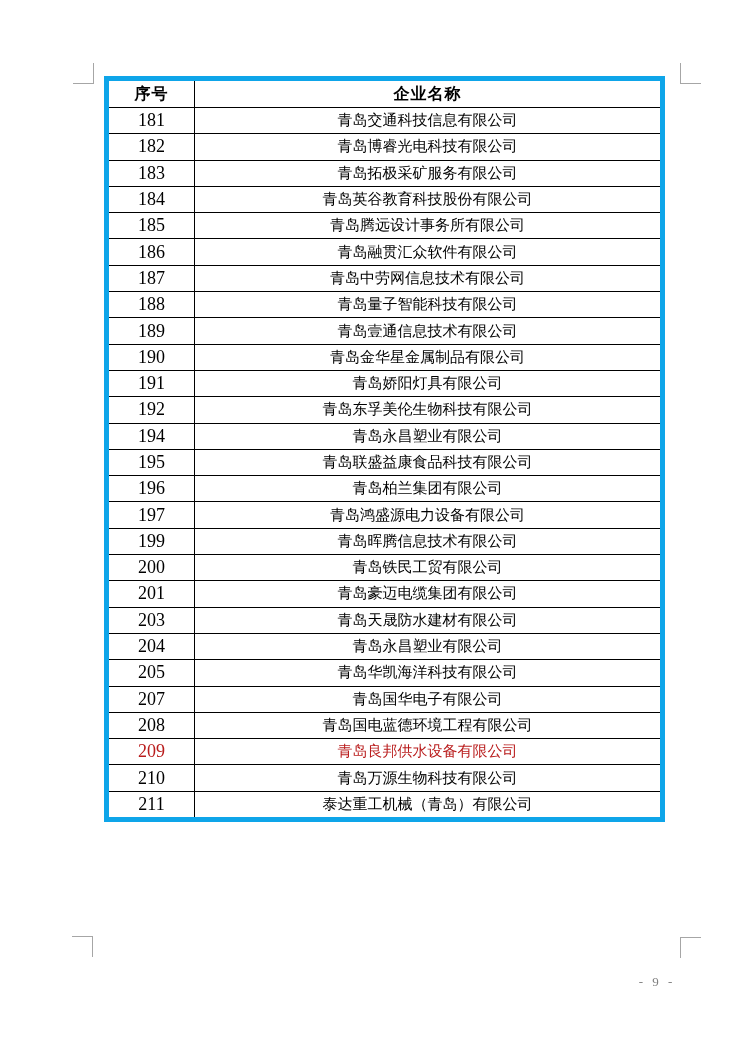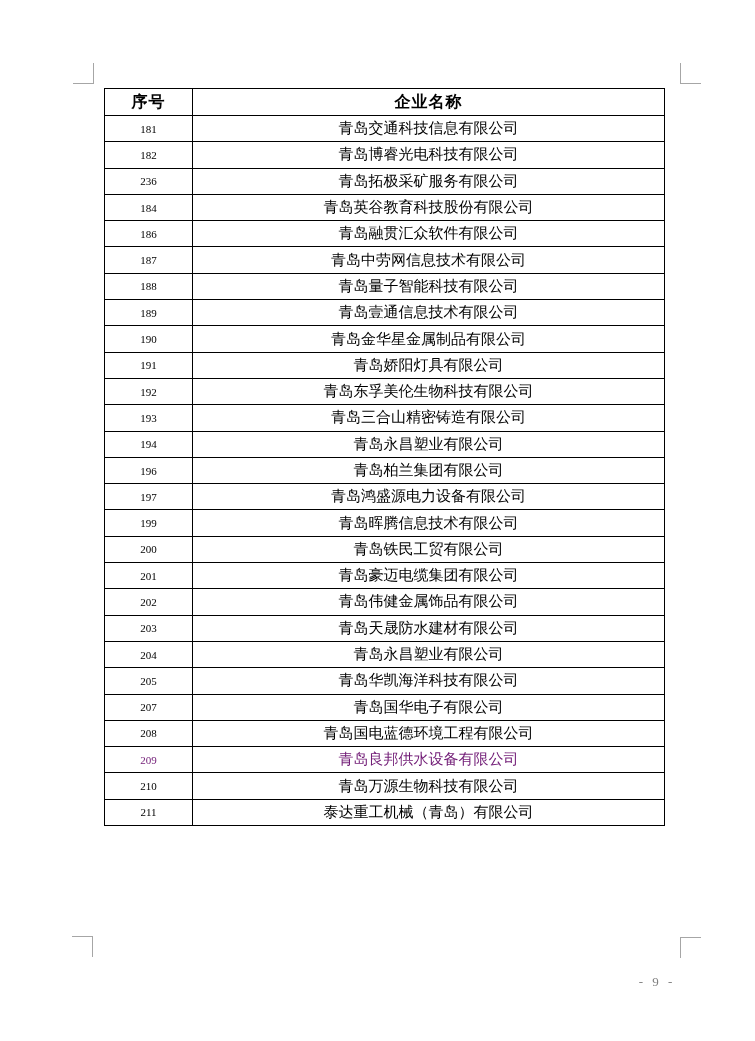--- a/index.html
+++ b/index.html
@@ -22,25 +22,25 @@
     height: 20px;
   }
   .crop-mark.tl { left: 73px;  top: 63px;  border-right: 1px solid #a6a6a6; border-bottom: 1px solid #a6a6a6; }
   .crop-mark.tr { left: 680px; top: 63px;  border-left: 1px solid #a6a6a6;  border-bottom: 1px solid #a6a6a6; }
   .crop-mark.bl { left: 72px;  top: 936px; border-right: 1px solid #a6a6a6; border-top: 1px solid #a6a6a6; }
   .crop-mark.br { left: 680px; top: 937px; border-left: 1px solid #a6a6a6;  border-top: 1px solid #a6a6a6; }
 
   table.company-table {
     position: absolute;
     left: 104px;
-    top: 88px;
+    top: 76px;
     width: 561px;
     border-collapse: collapse;
     table-layout: fixed;
-    border: 1px solid #0ea5e9;
+    border: 5px solid #0ea5e9;
   }
   .company-table col.c-no   { width: 88px; }
   .company-table th,
   .company-table td {
     border: 1px solid #000000;
     text-align: center;
     vertical-align: middle;
     padding: 0;
     overflow: hidden;
     white-space: nowrap;
@@ -51,24 +51,24 @@
     font-size: 16px;
     font-weight: bold;
     letter-spacing: 1px;
   }
   .company-table td {
     height: 25.3px;
     font-size: 15px;
     font-weight: normal;
   }
   .company-table td.col-no {
-    font-size: 11px;
+    font-size: 18px;
   }
   .company-table tr.highlight td {
-    color: #701a75;
+    color: #b91c1c;
     text-align: center;
   }
   .page-number {
     position: absolute;
     left: 627px;
     top: 974px;
     width: 60px;
     text-align: center;
     font-size: 13px;
     color: #808080;
@@ -100,28 +100,32 @@
     <tbody id="table-body">
         <tr>
           <td class="col-no">181</td>
           <td class="col-name">青岛交通科技信息有限公司</td>
         </tr>
         <tr>
           <td class="col-no">182</td>
           <td class="col-name">青岛博睿光电科技有限公司</td>
         </tr>
         <tr>
-          <td class="col-no">236</td>
+          <td class="col-no">183</td>
           <td class="col-name">青岛拓极采矿服务有限公司</td>
         </tr>
         <tr>
           <td class="col-no">184</td>
           <td class="col-name">青岛英谷教育科技股份有限公司</td>
         </tr>
         <tr>
+          <td class="col-no">185</td>
+          <td class="col-name">青岛腾远设计事务所有限公司</td>
+        </tr>
+        <tr>
           <td class="col-no">186</td>
           <td class="col-name">青岛融贯汇众软件有限公司</td>
         </tr>
         <tr>
           <td class="col-no">187</td>
           <td class="col-name">青岛中劳网信息技术有限公司</td>
         </tr>
         <tr>
           <td class="col-no">188</td>
           <td class="col-name">青岛量子智能科技有限公司</td>
@@ -136,50 +140,46 @@
         </tr>
         <tr>
           <td class="col-no">191</td>
           <td class="col-name">青岛娇阳灯具有限公司</td>
         </tr>
         <tr>
           <td class="col-no">192</td>
           <td class="col-name">青岛东孚美伦生物科技有限公司</td>
         </tr>
         <tr>
-          <td class="col-no">193</td>
-          <td class="col-name">青岛三合山精密铸造有限公司</td>
-        </tr>
-        <tr>
           <td class="col-no">194</td>
           <td class="col-name">青岛永昌塑业有限公司</td>
         </tr>
         <tr>
+          <td class="col-no">195</td>
+          <td class="col-name">青岛联盛益康食品科技有限公司</td>
+        </tr>
+        <tr>
           <td class="col-no">196</td>
           <td class="col-name">青岛柏兰集团有限公司</td>
         </tr>
         <tr>
           <td class="col-no">197</td>
           <td class="col-name">青岛鸿盛源电力设备有限公司</td>
         </tr>
         <tr>
           <td class="col-no">199</td>
           <td class="col-name">青岛晖腾信息技术有限公司</td>
         </tr>
         <tr>
           <td class="col-no">200</td>
           <td class="col-name">青岛铁民工贸有限公司</td>
         </tr>
         <tr>
           <td class="col-no">201</td>
           <td class="col-name">青岛豪迈电缆集团有限公司</td>
-        </tr>
-        <tr>
-          <td class="col-no">202</td>
-          <td class="col-name">青岛伟健金属饰品有限公司</td>
         </tr>
         <tr>
           <td class="col-no">203</td>
           <td class="col-name">青岛天晟防水建材有限公司</td>
         </tr>
         <tr>
           <td class="col-no">204</td>
           <td class="col-name">青岛永昌塑业有限公司</td>
         </tr>
         <tr>

